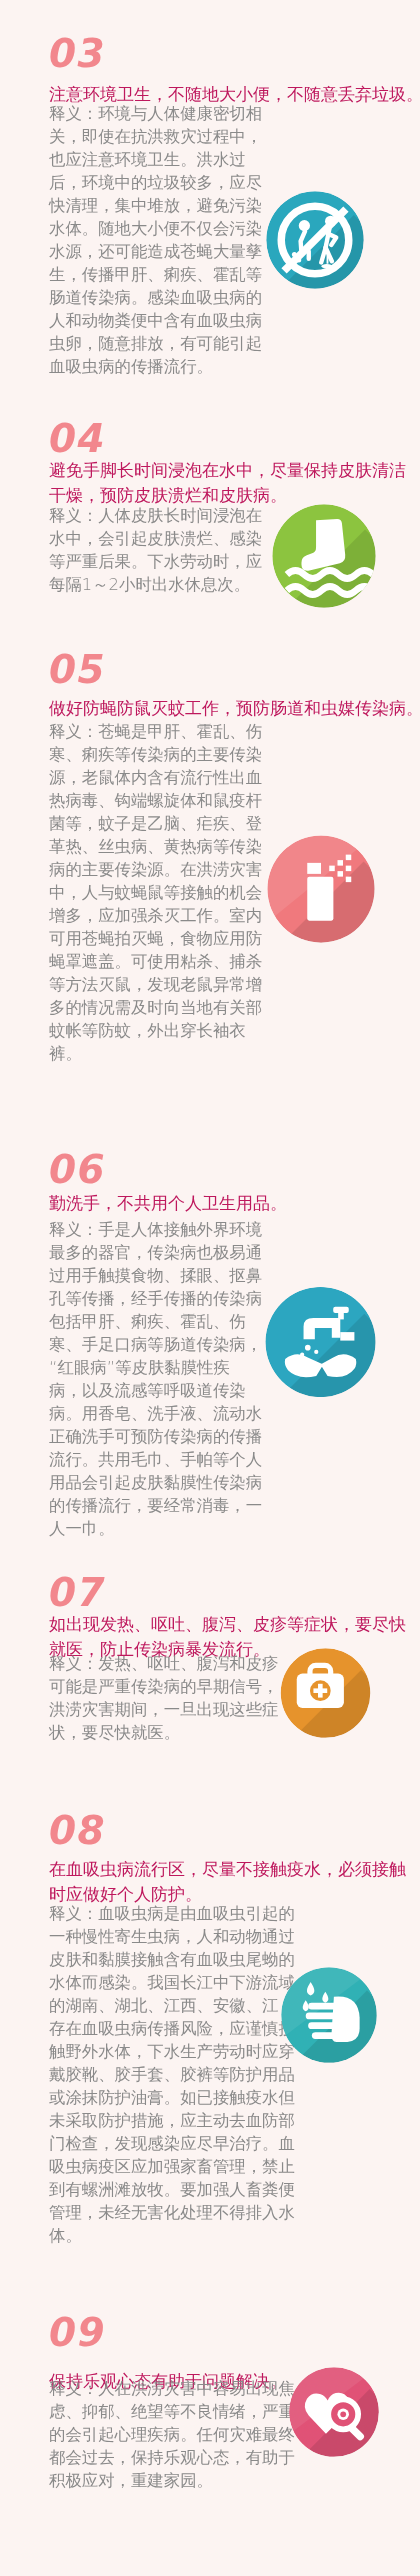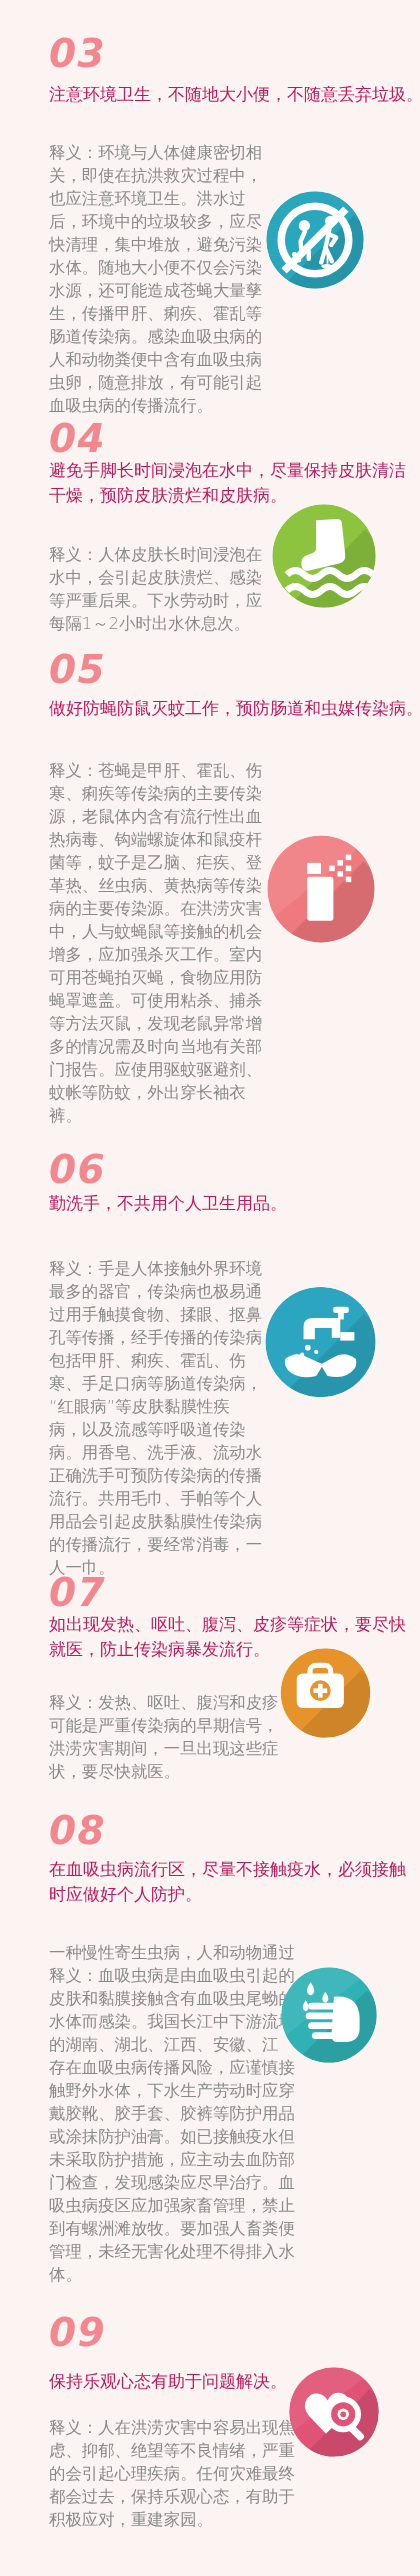--- a/index.html
+++ b/index.html
@@ -7,21 +7,21 @@
     position:relative;width:420px;height:2576px;background:#fcf4f2;overflow:hidden;
     font-family:"DejaVu Sans","Liberation Sans",sans-serif;
   }
   .sec{position:absolute;left:0;width:420px;}
   .num{
     position:absolute;left:49px;top:0;font-size:39px;line-height:39px;
     font-weight:bold;font-style:italic;color:#f2878d;letter-spacing:1.3px;
   }
   .title{position:absolute;left:49px;}
   .tline{font-size:17px;line-height:25px;color:#be185d;white-space:nowrap;font-weight:500;}
-  .body{position:absolute;left:49px;margin-top:39px;}
+  .body{position:absolute;left:49px;}
   .bline{font-size:16.4px;line-height:23px;height:23px;color:#8a8a8a;white-space:nowrap;font-weight:300;}
   .icon{position:absolute;}
 
   #s03{top:34px;height:385px}
   #s03 .title{top:48px}
   #s03 .body{top:68px}
   #s03 .icon{left:264px;top:156px;width:102px;height:100px}
 
   #s04{top:419px;height:231px}
   #s04 .title{top:39px}
@@ -147,21 +147,20 @@
         <div class="bline">热病毒、钩端螺旋体和鼠疫杆</div>
         <div class="bline">菌等，蚊子是乙脑、疟疾、登</div>
         <div class="bline">革热、丝虫病、黄热病等传染</div>
         <div class="bline">病的主要传染源。在洪涝灾害</div>
         <div class="bline">中，人与蚊蝇鼠等接触的机会</div>
         <div class="bline">增多，应加强杀灭工作。室内</div>
         <div class="bline">可用苍蝇拍灭蝇，食物应用防</div>
         <div class="bline">蝇罩遮盖。可使用粘杀、捕杀</div>
         <div class="bline">等方法灭鼠，发现老鼠异常增</div>
         <div class="bline">多的情况需及时向当地有关部</div>
-        <div class="bline">门报告。应使用驱蚊驱避剂、</div>
         <div class="bline">蚊帐等防蚊，外出穿长袖衣</div>
         <div class="bline">裤。</div>
       </div>
     <svg class="icon" viewBox="0 0 160 160">
       <defs>
           <clipPath id="cp5">
             <circle cx="80" cy="80" r="78"></circle>
           </clipPath>
         </defs>
       <g clip-path="url(#cp5)">
@@ -257,22 +256,22 @@
     </svg>
   </section>
 
   <section class="sec" id="s08">
     <div class="num">08</div>
     <div class="title">
         <div class="tline">在血吸虫病流行区，尽量不接触疫水，必须接触</div>
         <div class="tline">时应做好个人防护。</div>
       </div>
     <div class="body">
+        <div class="bline">释义：血吸虫病是由血吸虫引起的</div>
         <div class="bline">一种慢性寄生虫病，人和动物通过</div>
-        <div class="bline">释义：血吸虫病是由血吸虫引起的</div>
         <div class="bline">皮肤和黏膜接触含有血吸虫尾蚴的</div>
         <div class="bline">水体而感染。我国长江中下游流域</div>
         <div class="bline">的湖南、湖北、江西、安徽、江</div>
         <div class="bline">存在血吸虫病传播风险，应谨慎接</div>
         <div class="bline">触野外水体，下水生产劳动时应穿</div>
         <div class="bline">戴胶靴、胶手套、胶裤等防护用品</div>
         <div class="bline">或涂抹防护油膏。如已接触疫水但</div>
         <div class="bline">未采取防护措施，应主动去血防部</div>
         <div class="bline">门检查，发现感染应尽早治疗。血</div>
         <div class="bline">吸虫病疫区应加强家畜管理，禁止</div>

